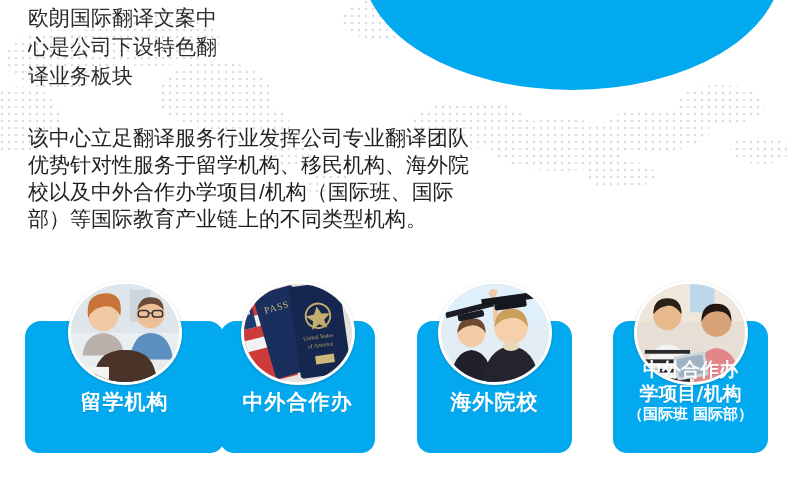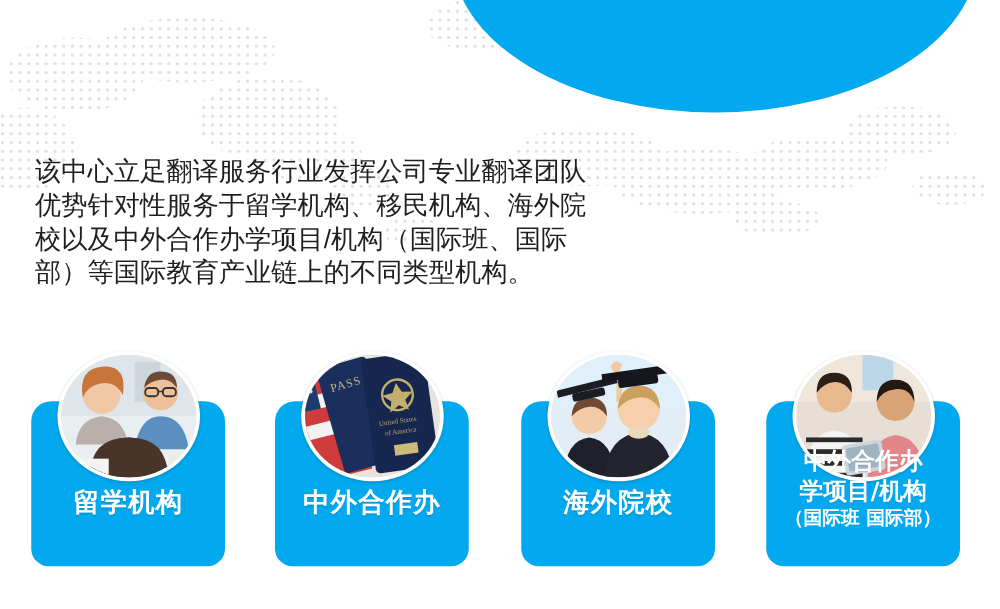--- a/index.html
+++ b/index.html
@@ -72,21 +72,21 @@
     height: 200px;
   }
   .card {
     position: absolute;
     top: 40px;
     width: 155px;
     height: 132px;
     background: #03a9ef;
     border-radius: 16px 16px 14px 14px;
   }
-  .card-c1 { left: 25px; }
+  .card-c1 { left: 25px; padding-left: 44px; }
   .card-c2 { left: 220px; }
   .card-c3 { left: 417px; }
   .card-c4 { left: 613px; }
 
   .card-photo {
     position: absolute;
     top: -40px;
     left: 50%;
     transform: translateX(-50%);
     width: 114px;
@@ -160,20 +160,23 @@
           <ellipse cx="620" cy="175" rx="36" ry="14"></ellipse>
           <ellipse cx="330" cy="185" rx="24" ry="12"></ellipse>
         </g>
       </mask>
     </defs>
     <rect x="0" y="0" width="800" height="487" fill="url(#dotgrid)" mask="url(#mapmask)" opacity="0.95"></rect>
   </svg>
 
   <div class="blue-blob"></div>
 
+  <div class="headline">欧朗国际翻译文案中
+心是公司下设特色翻
+译业务板块</div>
 
   <div class="body-text">该中心立足翻译服务行业发挥公司专业翻译团队
 优势针对性服务于留学机构、移民机构、海外院
 校以及中外合作办学项目/机构（国际班、国际
 部）等国际教育产业链上的不同类型机构。</div>
 
   <div class="cards">
 
     <div class="card card-c1">
       <div class="card-photo">

